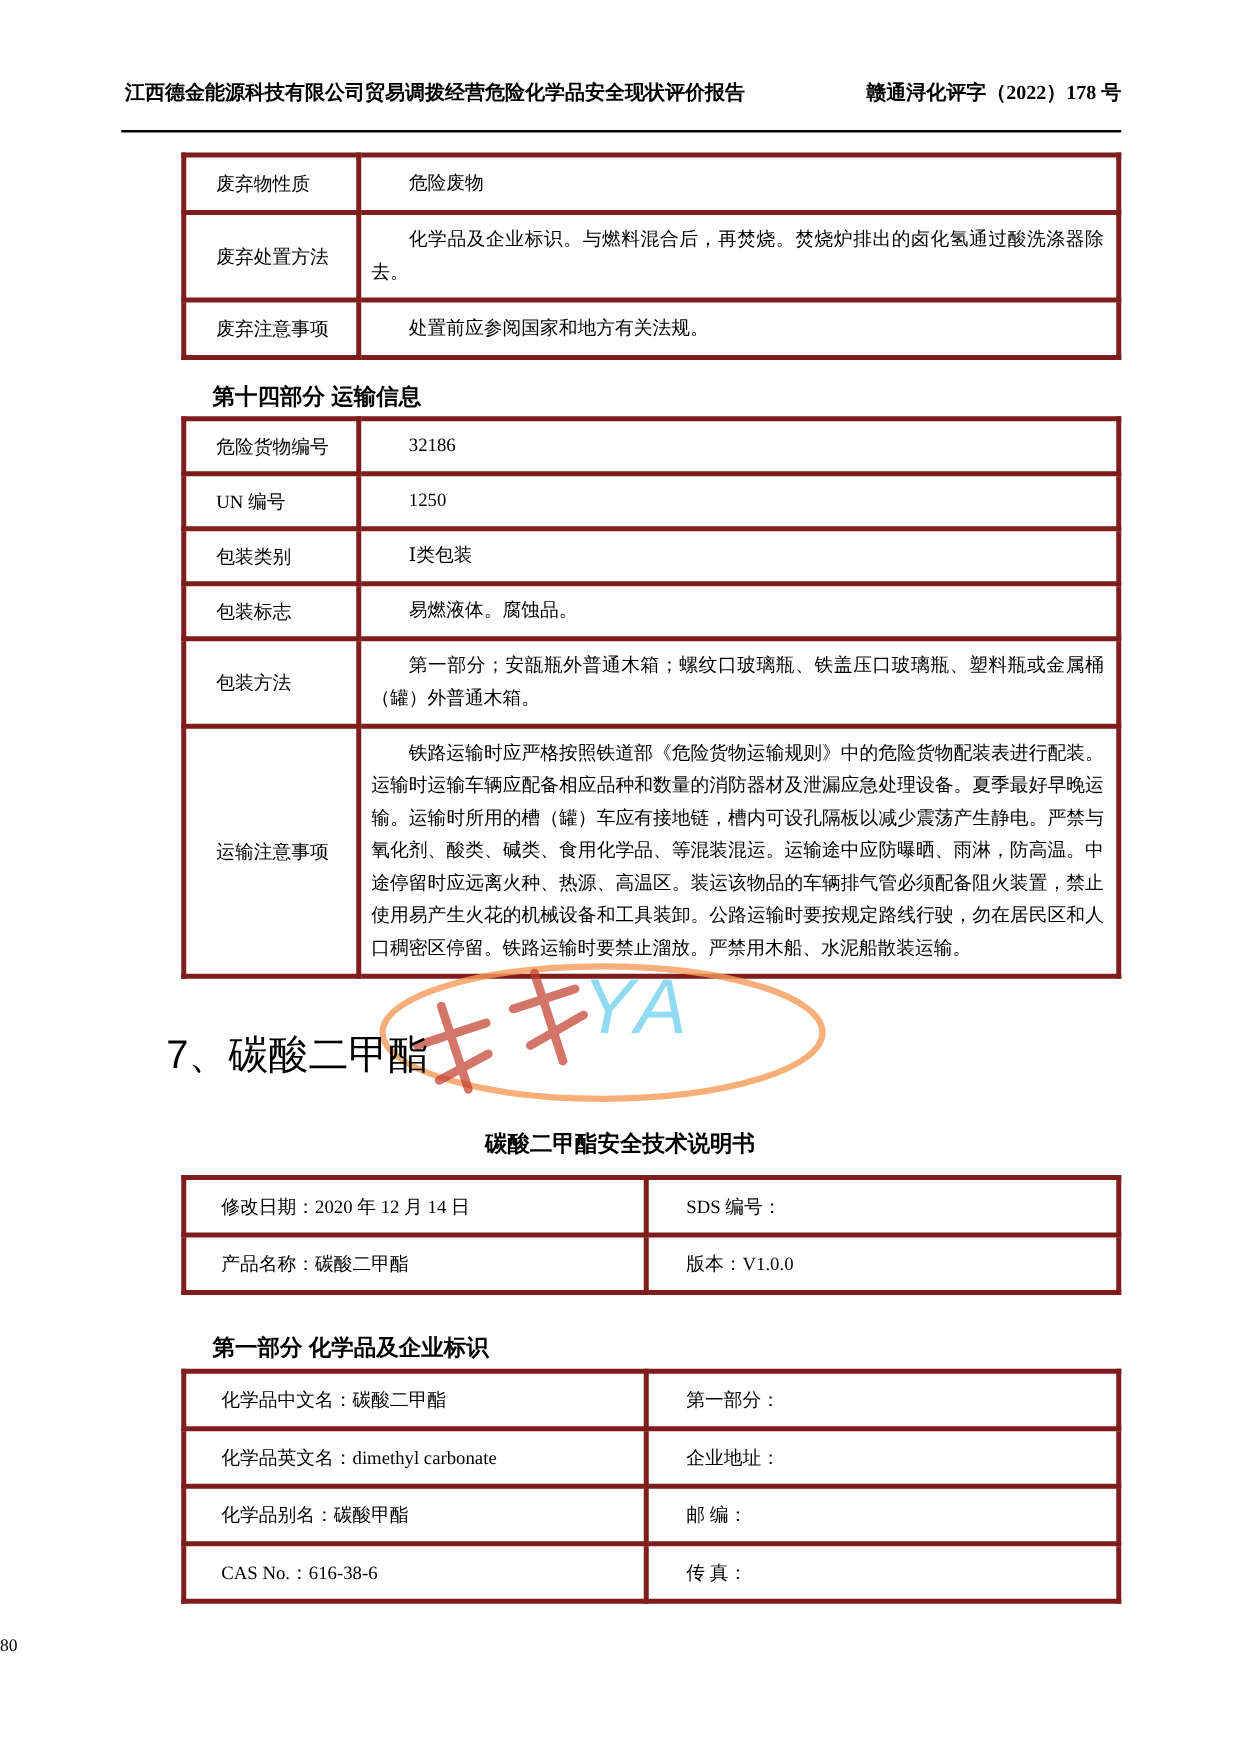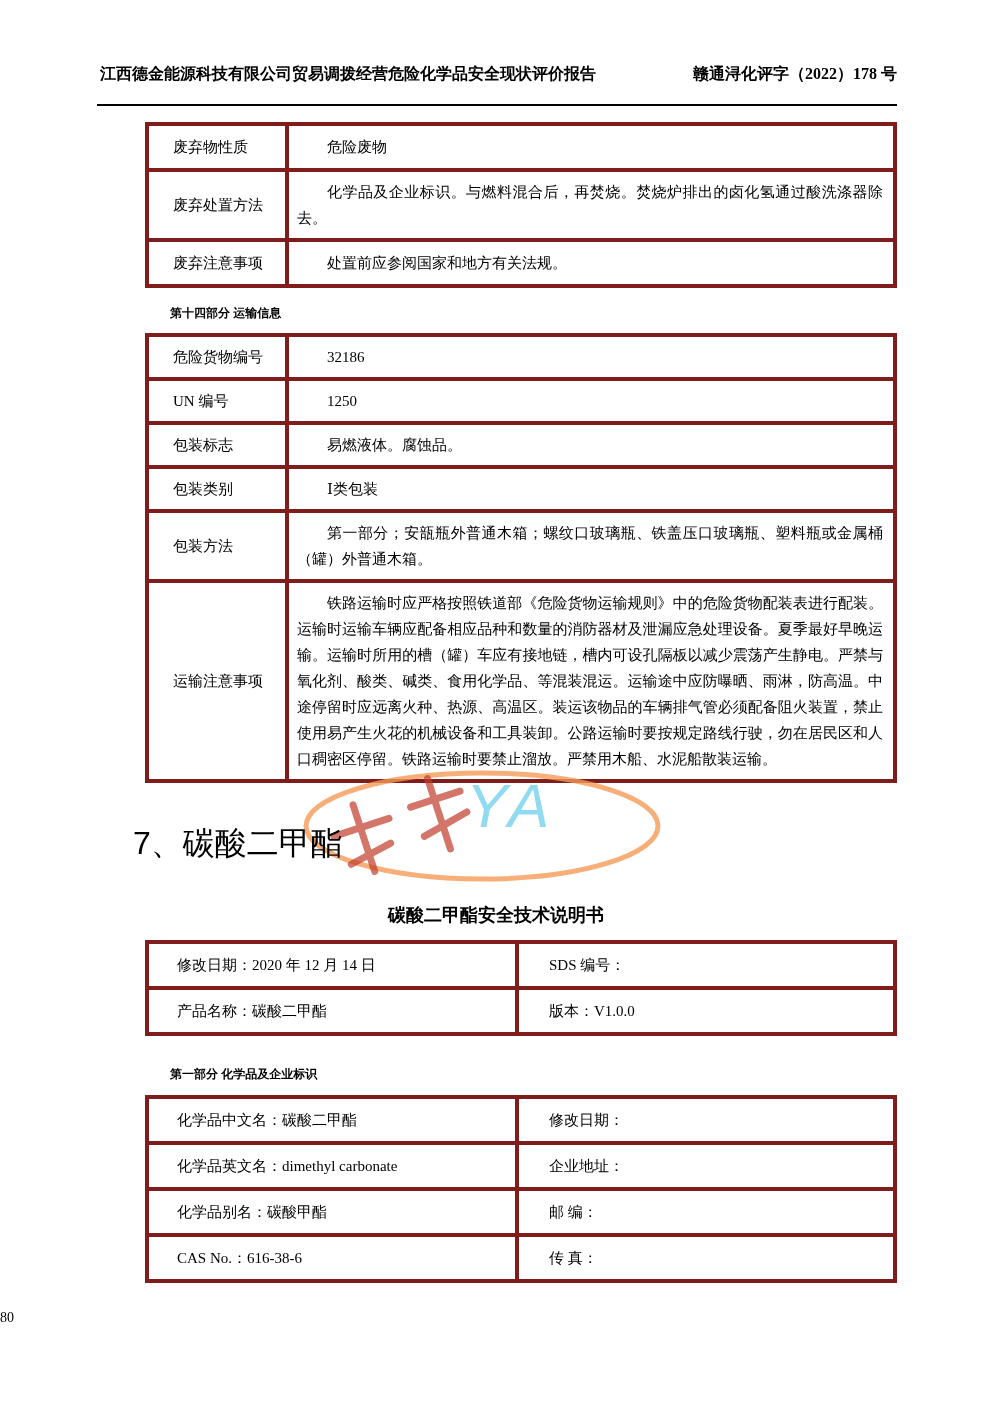--- a/index.html
+++ b/index.html
@@ -43,21 +43,21 @@
   tr.h46 td { height:46px; }
   tr.h44 td { height:44px; }
   tr.h62 td { height:62px; }
   
   td.half-l { width:370px; padding-left:28px; }
   td.half-r { padding-left:30px; }
   
   .sec-title {
     position:absolute; left:170px;
     font-family:"Liberation Sans","DejaVu Sans",sans-serif;
-    font-size:12px; font-weight:bold;
+    font-size:18px; font-weight:bold;
   }
   .chapter-title {
     position:absolute; left:133px; top:822px;
     font-family:"Liberation Sans","DejaVu Sans",sans-serif;
     font-size:32px; font-weight:normal;
   }
   .sds-title {
     position:absolute; top:903px; left:0; width:100%;
     text-align:center;
     font-family:"Liberation Sans","DejaVu Sans",sans-serif;
@@ -116,26 +116,26 @@
     <tbody>
         <tr class="h44">
       <td class="lbl">危险货物编号</td>
       <td class="val">32186</td>
     </tr>
     <tr class="h44">
       <td class="lbl">UN 编号</td>
       <td class="val">1250</td>
     </tr>
     <tr class="h44">
+      <td class="lbl">包装类别</td>
+      <td class="val">Ⅰ类包装</td>
+    </tr>
+    <tr class="h44">
       <td class="lbl">包装标志</td>
       <td class="val">易燃液体。腐蚀品。</td>
-    </tr>
-    <tr class="h44">
-      <td class="lbl">包装类别</td>
-      <td class="val">Ⅰ类包装</td>
     </tr>
     <tr class="h62">
       <td class="lbl">包装方法</td>
       <td class="val">第一部分；安瓿瓶外普通木箱；螺纹口玻璃瓶、铁盖压口玻璃瓶、塑料瓶或金属桶（罐）外普通木箱。</td>
     </tr>
     <tr>
       <td class="lbl">运输注意事项</td>
       <td class="val">铁路运输时应严格按照铁道部《危险货物运输规则》中的危险货物配装表进行配装。运输时运输车辆应配备相应品种和数量的消防器材及泄漏应急处理设备。夏季最好早晚运输。运输时所用的槽（罐）车应有接地链，槽内可设孔隔板以减少震荡产生静电。严禁与氧化剂、酸类、碱类、食用化学品、等混装混运。运输途中应防曝晒、雨淋，防高温。中途停留时应远离火种、热源、高温区。装运该物品的车辆排气管必须配备阻火装置，禁止使用易产生火花的机械设备和工具装卸。公路运输时要按规定路线行驶，勿在居民区和人口稠密区停留。铁路运输时要禁止溜放。严禁用木船、水泥船散装运输。</td>
     </tr>
   </tbody>
@@ -172,21 +172,21 @@
     </tr>
   </tbody>
     </table>
 
   <div class="sec-title" style="top:1066px;text-align:center;">第一部分  化学品及企业标识</div>
 
   <table class="doc" style="top:1095px;">
     <tbody>
         <tr class="h46">
       <td class="half-l">化学品中文名：碳酸二甲酯</td>
-      <td class="half-r">修改日期：</td>
+      <td class="half-r">第一部分：</td>
     </tr>
     <tr class="h46">
       <td class="half-l">化学品英文名：dimethyl carbonate</td>
       <td class="half-r">企业地址：</td>
     </tr>
     <tr class="h46">
       <td class="half-l">化学品别名：碳酸甲酯</td>
       <td class="half-r">邮  编：</td>
     </tr>
     <tr class="h46">

